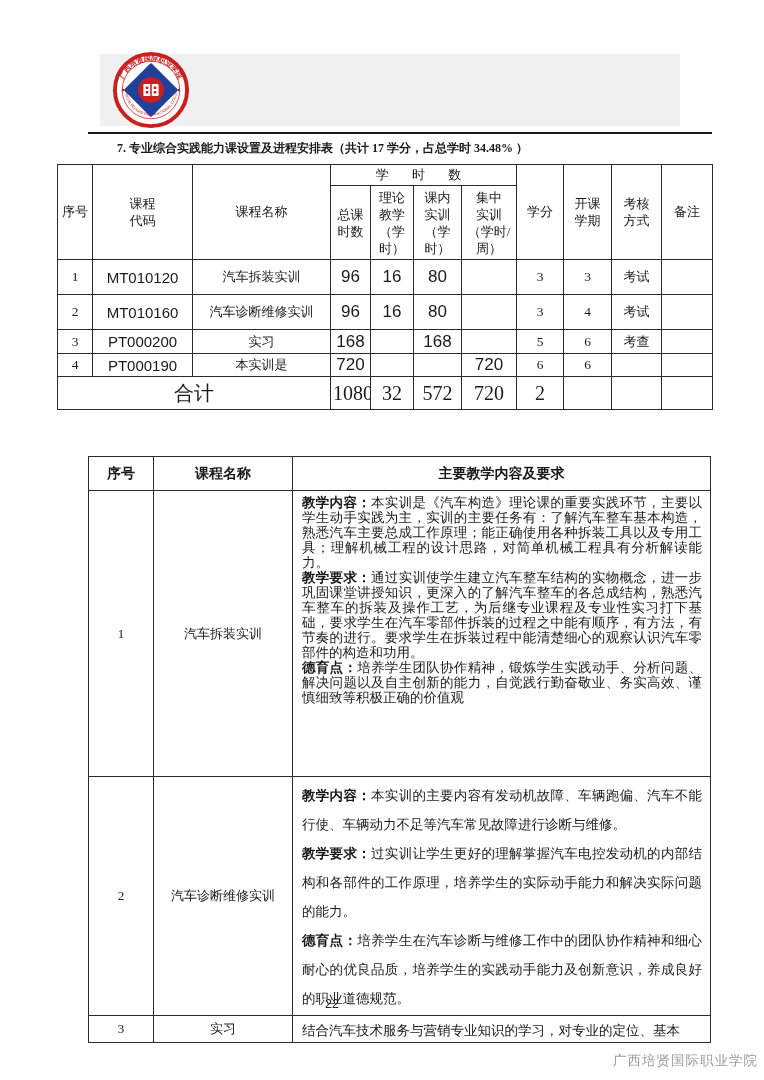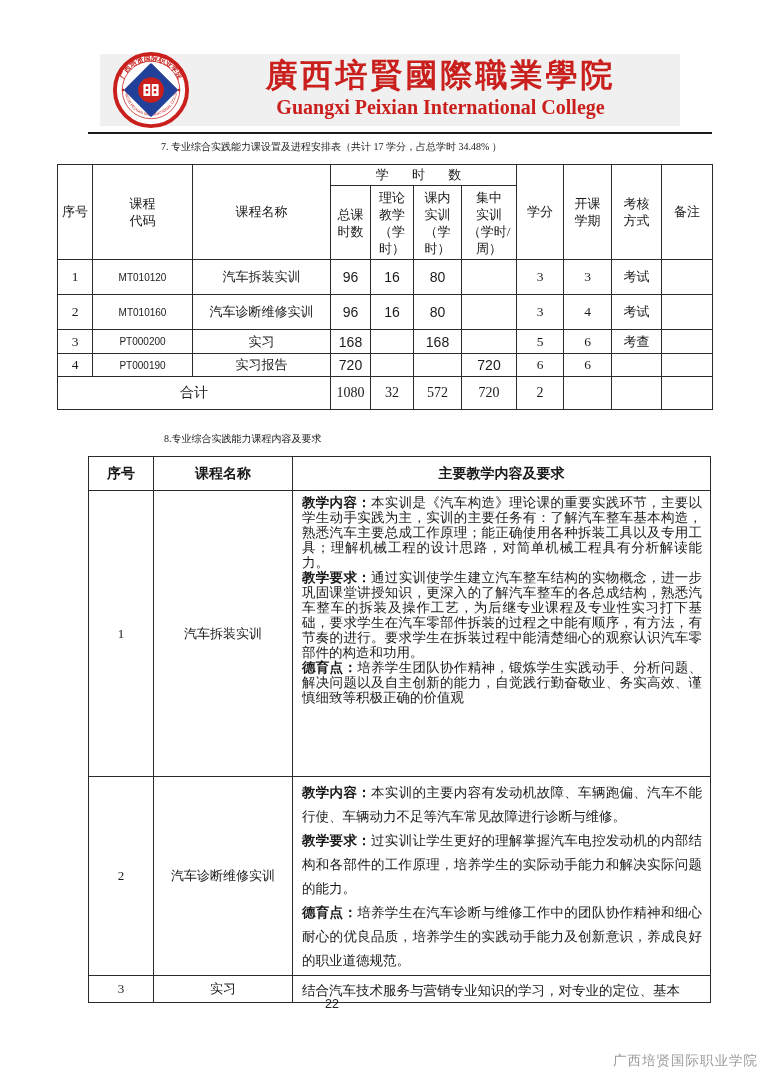--- a/index.html
+++ b/index.html
@@ -17,41 +17,41 @@
   .title-zh{
     font-size:32px;font-weight:bold;color:#c9201d;letter-spacing:3px;
     line-height:40px;white-space:nowrap;
   }
   .title-en{
     font-size:20px;font-weight:bold;color:#c9201d;line-height:24px;white-space:nowrap;
     font-family:"Liberation Serif","DejaVu Serif",serif;
   }
   .header-rule{position:absolute;left:88px;top:132px;width:624px;height:2px;background:#1a1a1a;}
   
-  .sec-title{position:absolute;font-size:10px;font-weight:normal;white-space:nowrap;margin-left:44px;}
+  .sec-title{position:absolute;font-size:12px;font-weight:bold;white-space:nowrap;}
   .sec7-title{left:117px;top:140px;}
   .sec8-title{left:120px;top:432px;}
   
   table{border-collapse:collapse;table-layout:fixed;}
   td{border:1px solid #2b2b2b;text-align:center;vertical-align:middle;
      padding:1px 2px;font-size:13px;overflow:hidden;}
   .t1{position:absolute;left:57px;top:164px;width:655px;}
   .t1 .pre{white-space:pre-line;line-height:17px;}
   .t1 .grp{letter-spacing:10px;}
-  .t1 .code{font-family:"Liberation Sans","DejaVu Sans",sans-serif;font-size:10px;}
-  .t1 .num{font-family:"Liberation Sans","DejaVu Sans",sans-serif;font-size:14px;}
+  .t1 .code{font-family:"Liberation Sans","DejaVu Sans",sans-serif;font-size:15px;}
+  .t1 .num{font-family:"Liberation Sans","DejaVu Sans",sans-serif;font-size:17px;}
   .t1 .ser{font-size:13.5px;}
-  .t1 .tot{font-size:14px;}
+  .t1 .tot{font-size:20px;}
   .t2{position:absolute;left:88px;top:456px;width:622px;}
   .t2 td.hd{font-weight:bold;font-size:14px;}
   .t2 td.content{
     text-align:justify;vertical-align:top;padding:4px 8px 2px 9px;font-size:13.5px;
   }
   .t2 .lh-tight{line-height:15px;}
-  .t2 .lh-loose{line-height:24px;}
+  .t2 .lh-loose{line-height:29px;}
   .t2 p{margin:0;}
   .t2 b{font-weight:bold;}
   
   .page-num{
     position:absolute;left:0;top:997px;width:664px;text-align:center;
     font-size:12.5px;font-family:"Liberation Sans","DejaVu Sans",sans-serif;color:#222;
   }
   .watermark{
     position:absolute;right:6px;top:1052px;font-size:13.5px;color:#9b9b9b;
     font-family:"Liberation Sans","DejaVu Sans",sans-serif;letter-spacing:1px;
@@ -82,24 +82,20 @@
         <rect x="20.2" y="20.2" width="39.6" height="39.6" rx="1.5" transform="rotate(45 40 40)" fill="#20409a"></rect>
         <circle cx="40" cy="40" r="13.2" fill="#c9201d"></circle>
         <rect x="32.2" y="33.8" width="15.6" height="12.4" rx="1.2" fill="#ffffff"></rect>
         <line x1="40" y1="33.8" x2="40" y2="46.2" stroke="#c9201d" stroke-width="1.6"></line>
         <rect x="34.6" y="36.4" width="2.6" height="2.6" fill="#c9201d"></rect>
         <rect x="34.6" y="41" width="2.6" height="2.6" fill="#c9201d"></rect>
         <rect x="42.8" y="36.4" width="2.6" height="2.6" fill="#c9201d"></rect>
         <rect x="42.8" y="41" width="2.6" height="2.6" fill="#c9201d"></rect>
       </svg>
     </div>
-    <div class="titles">
-      <div class="title-zh">廣西培賢國際職業學院</div>
-      <div class="title-en">Guangxi Peixian International College</div>
-    </div>
   </div>
   <div class="header-rule"></div>
 
   <div class="sec-title sec7-title">7. 专业综合实践能力课设置及进程安排表（共计 17 学分，占总学时 34.48% ）</div>
 
   <table class="t1">
     <colgroup>
       <col style="width:35px">
         <col style="width:100px">
         <col style="width:138px">
@@ -177,21 +173,21 @@
       <td class="num">168</td>
       <td class="num"></td>
       <td class="ser">5</td>
       <td class="ser">6</td>
       <td>考查</td>
       <td></td>
     </tr>
     <tr style="height:23px">
       <td class="ser">4</td>
       <td class="code">PT000190</td>
-      <td>实习报告</td>
+      <td>本实训是</td>
       <td class="num">720</td>
       <td class="num"></td>
       <td class="num"></td>
       <td class="num">720</td>
       <td class="ser">6</td>
       <td class="ser">6</td>
       <td></td>
       <td></td>
     </tr>
     <tr style="height:33px">
@@ -201,21 +197,20 @@
       <td class="tot">572</td>
       <td class="tot">720</td>
       <td class="tot">2</td>
       <td></td>
       <td></td>
       <td></td>
     </tr>
   </tbody>
     </table>
 
-  <div class="sec-title sec8-title">8.专业综合实践能力课程内容及要求</div>
 
   <table class="t2">
     <colgroup>
       <col style="width:65px">
         <col style="width:139px">
         <col style="width:418px">
     </colgroup>
     <tbody>
         <tr style="height:34px">
       <td class="hd">序号</td>

